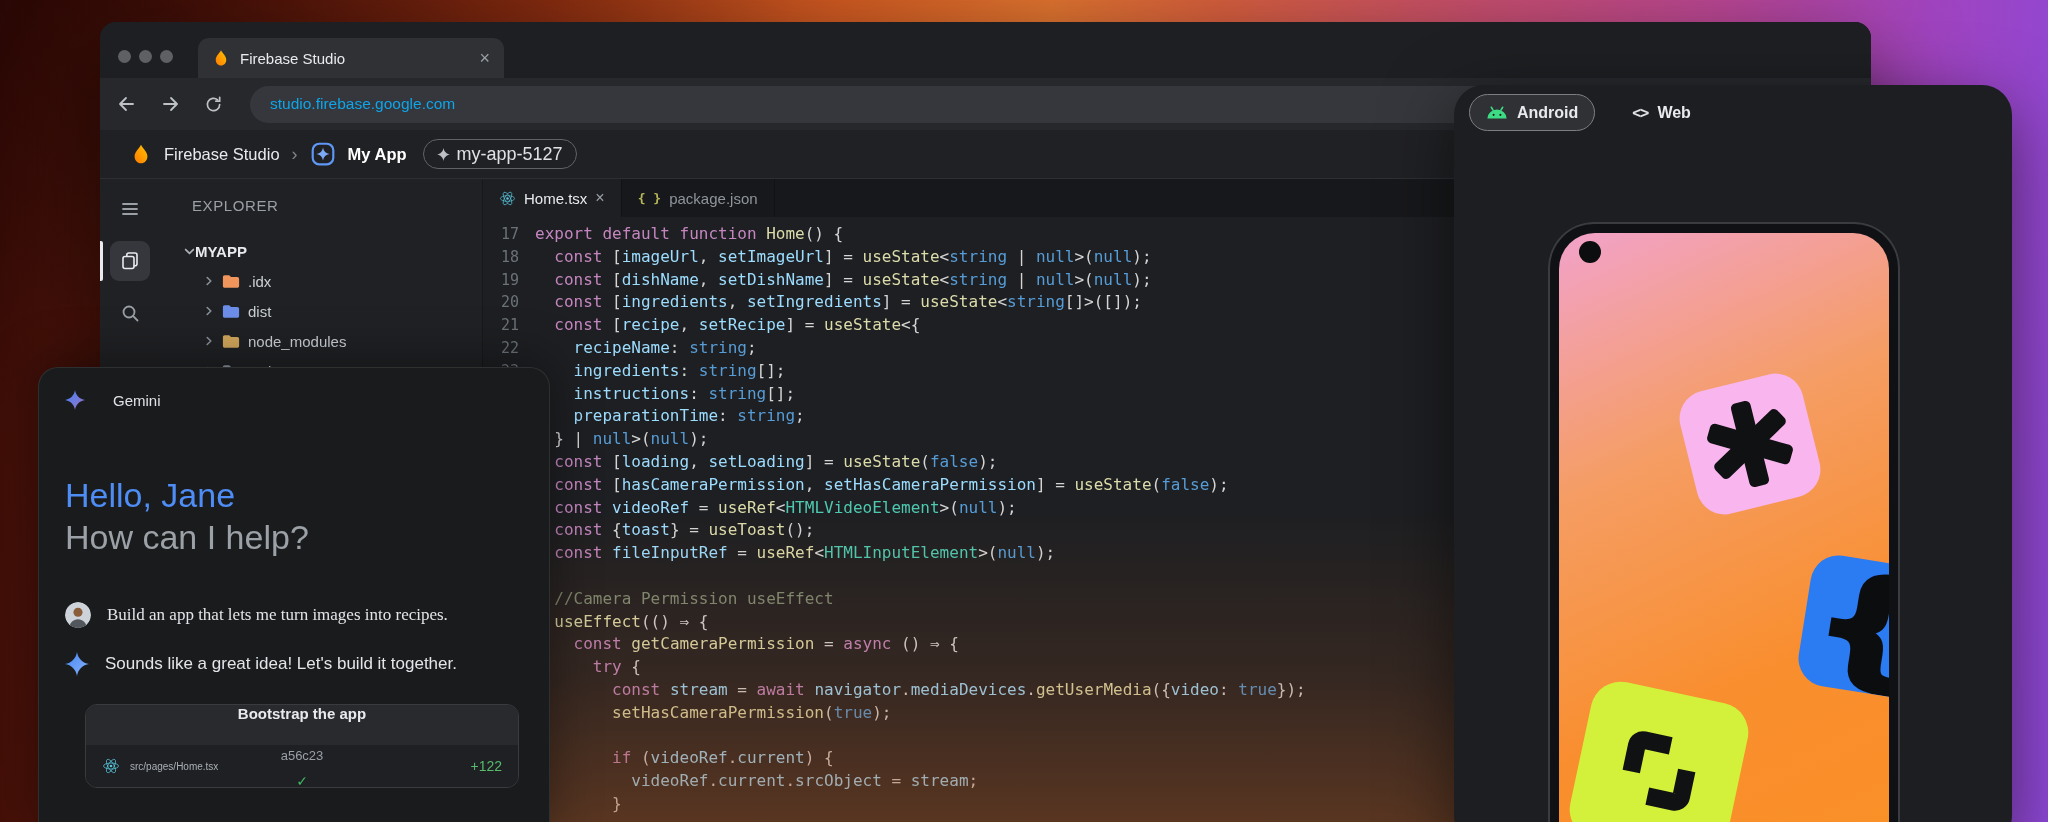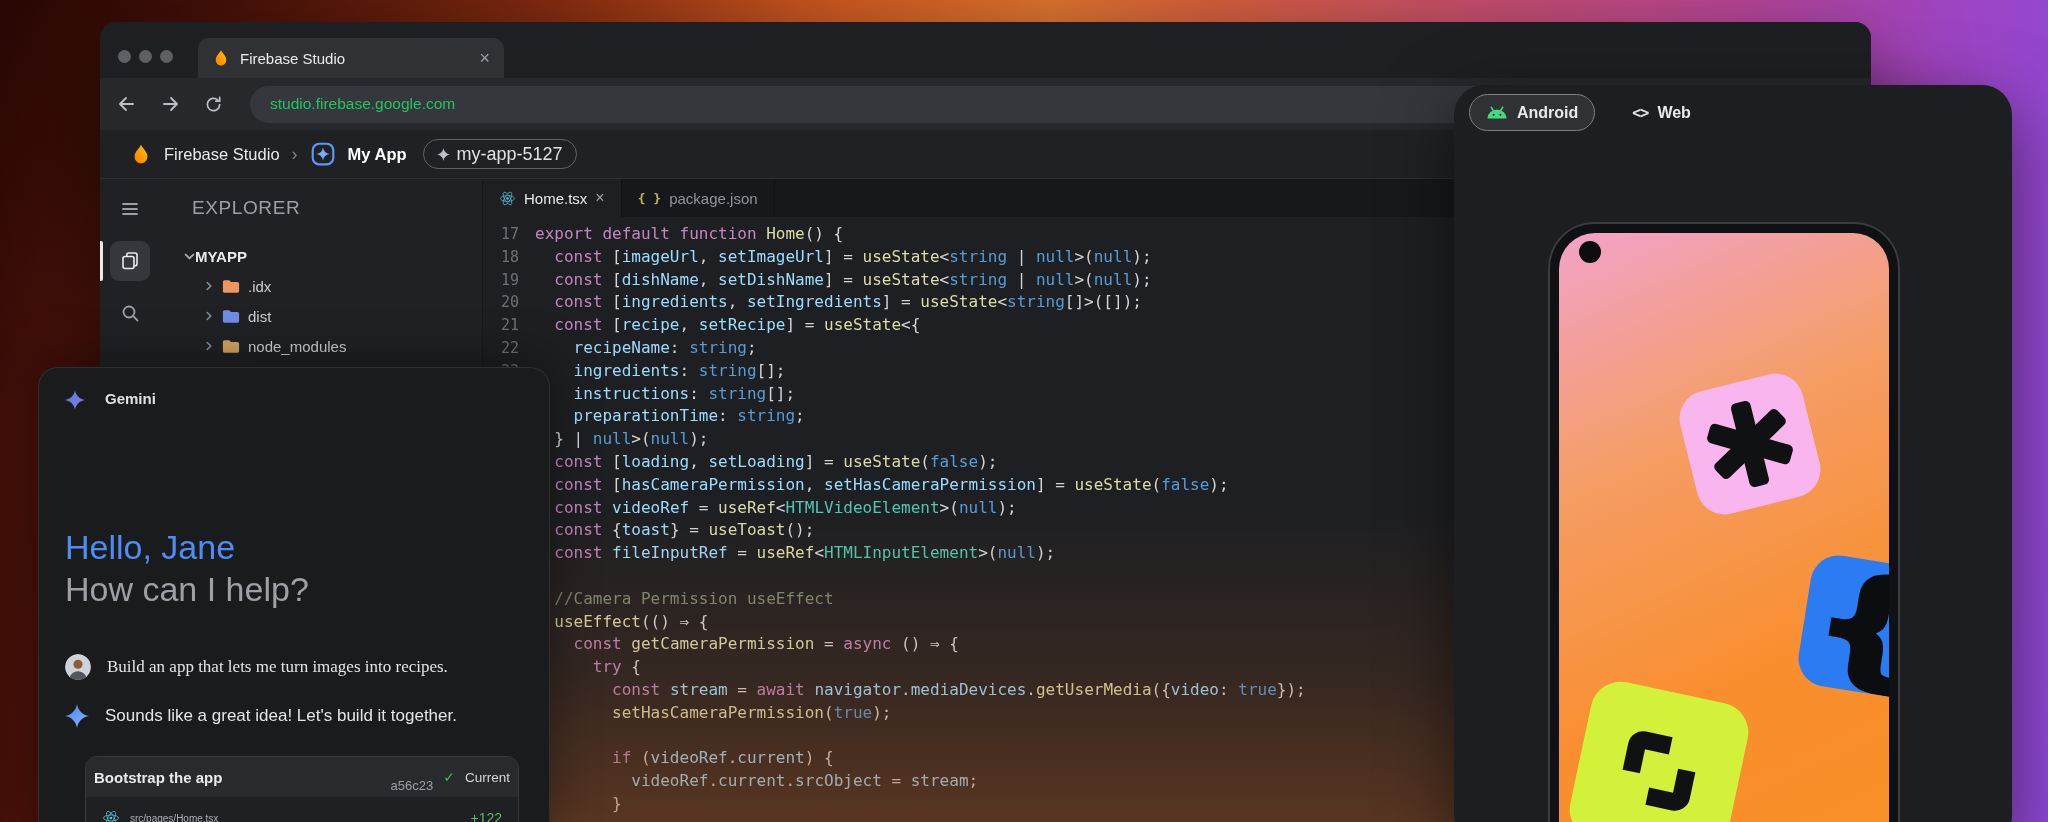--- a/index.html
+++ b/index.html
@@ -20,40 +20,40 @@
   .dot{width:13px;height:13px;border-radius:50%;background:#5e6063;}
   .btab{position:absolute;left:98px;bottom:0;width:306px;height:40px;background:#2f3135;
     border-radius:11px 11px 0 0;display:flex;align-items:center;padding:0 14px;gap:10px;}
   .btab-title{flex:1;font-size:15px;color:#e8eaed;}
   .btab-close{color:#9aa0a6;font-size:18px;line-height:1;cursor:pointer;}
   .navbar{height:52px;background:#26282c;display:flex;align-items:center;padding:0 16px 0 9px;}
   .navbtn{width:36px;height:36px;border:0;background:transparent;color:#bdc1c6;display:flex;
     align-items:center;justify-content:center;margin-right:7px;border-radius:50%;padding:0;}
   .urlbar{flex:1;height:37px;margin-left:12px;background:#35373c;border-radius:19px;
     display:flex;align-items:center;padding:0 20px;}
-  .urlbar span{font-size:15.5px;color:#22c55e;}
+  .urlbar span{font-size:15.5px;color:#0ea5e9;}
   .appheader{height:49px;background:#202124;border-bottom:1px solid #2d2f33;display:flex;
     align-items:center;padding-left:30px;gap:12px;}
   .brand{font-size:16.5px;font-weight:500;color:#e8eaed;}
   .crumb-sep{color:#80868b;font-size:18px;}
   .appname{font-size:16.5px;font-weight:700;color:#fff;}
   .proj-pill{height:30px;border:1px solid #5f6368;border-radius:15px;display:flex;align-items:center;
     gap:7px;padding:0 13px;margin-left:4px;}
   .proj-pill span{font-size:18px;color:#dfe1e5;}
 
   
   .workbench{position:relative;display:flex;height:643px;}
   .activitybar{position:relative;width:60px;background:#202124;display:flex;flex-direction:column;
     align-items:center;padding-top:10px;flex:0 0 60px;}
   .ab-btn{width:40px;height:40px;border:0;background:transparent;color:#9aa0a6;border-radius:9px;
     display:flex;align-items:center;justify-content:center;margin-bottom:12px;padding:0;}
   .ab-btn.active{background:#35373c;color:#e8eaed;}
   .ab-indicator{position:absolute;left:0;top:62px;width:3px;height:40px;background:#e8eaed;border-radius:0 2px 2px 0;}
   .explorer{width:323px;flex:0 0 323px;background:#1f2124;border-right:1px solid #17181a;padding-top:18px;}
-  .explorer-title{padding-left:32px;font-size:19px;letter-spacing:.6px;color:#9aa0a6;}
+  .explorer-title{padding-left:32px;font-size:15px;letter-spacing:.6px;color:#9aa0a6;}
   .tree-root{display:flex;align-items:center;padding-left:24px;height:30px;margin-top:22px;
     color:#e8eaed;font-size:15px;font-weight:700;cursor:pointer;}
   .tree-item{display:flex;align-items:center;gap:8px;padding-left:44px;height:30px;color:#ccd0d4;
     font-size:15px;cursor:pointer;}
   .tree-item .chev{color:#8a9199;display:flex;}
   .folder-svg{display:flex;}
   .editor{flex:1;display:flex;flex-direction:column;background:#1e1f22;position:relative;min-width:0;}
   .tabbar{height:38px;background:#17181b;display:flex;flex:0 0 38px;}
   .etab{display:flex;align-items:center;gap:8px;padding:0 16px;font-size:15px;color:#8f959b;
     cursor:pointer;border-right:1px solid #111214;}
@@ -67,31 +67,31 @@
   .lt{padding-left:16px;}
   .tk-kw{color:#c586c0}.tk-var{color:#9cdcfe}.tk-fn{color:#dcdcaa}.tk-ty{color:#569cd6}
   .tk-cls{color:#4ec9b0}.tk-pl{color:#d4d4d4}.tk-cm{color:#7d8b74}
   .editor::after{content:"";position:absolute;inset:0;pointer-events:none;
     background:linear-gradient(180deg,rgba(160,78,30,0) 52%,rgba(160,78,30,.18) 78%,rgba(170,84,32,.42) 100%);}
 
   
   .gemini{position:absolute;left:38px;top:367px;width:512px;height:470px;background:#1a1b1d;
     border:1px solid rgba(255,255,255,.09);border-bottom:0;border-radius:20px 20px 0 0;z-index:3;
     box-shadow:0 -6px 50px rgba(0,0,0,.4);}
-  .gem-head{display:flex;align-items:flex-start;gap:20px;padding:22px 26px 0;font-weight:bold;}
+  .gem-head{display:flex;align-items:center;gap:28px;padding:22px 26px 0;}
   .gem-head span{font-size:15px;color:#dfe1e5;}
-  .greeting{margin:116px 26px 0;font-size:34px;font-weight:500;line-height:42px;}
+  .greeting{margin:64px 26px 0;font-size:34px;font-weight:500;line-height:42px;}
   .greet-1{color:#4e8df5;}
   .greet-2{color:#9ba1a6;}
   .msg{display:flex;align-items:center;gap:16px;margin:0 26px;}
   .msg-1{margin-top:44px;font-family:Liberation Serif, serif;}
   .msg-2{margin-top:24px;}
   .msg .txt{font-size:17px;color:#e3e5e8;}
   .task-card{margin:28px 30px 0 46px;border:1px solid #3a3b3f;border-radius:12px;overflow:hidden;}
-  .task-head{height:40px;background:#292a2e;display:flex;align-items:center;padding:0 8px;gap:10px;cursor:pointer;}
+  .task-head{height:40px;background:#292a2e;display:flex;align-items:center;padding:0 20px;gap:10px;cursor:pointer;flex-direction:column;}
   .task-title{font-size:15px;font-weight:700;color:#e8eaed;flex:1;}
   .task-hash{font-size:13px;color:#9aa0a6;margin-top:16px;}
   .task-check{font-size:14px;color:#3fba63;}
   .task-status{font-size:13.5px;color:#d3d6da;}
   .task-file{height:42px;background:#1f2023;display:flex;align-items:center;padding:0 16px;gap:10px;cursor:pointer;}
   .task-path{font-size:10px;color:#aab0b6;flex:1;}
   .task-adds{font-size:14px;color:#57bb6c;}
   .avatar{width:26px;height:26px;border-radius:50%;overflow:hidden;flex:0 0 26px;}
 
   

